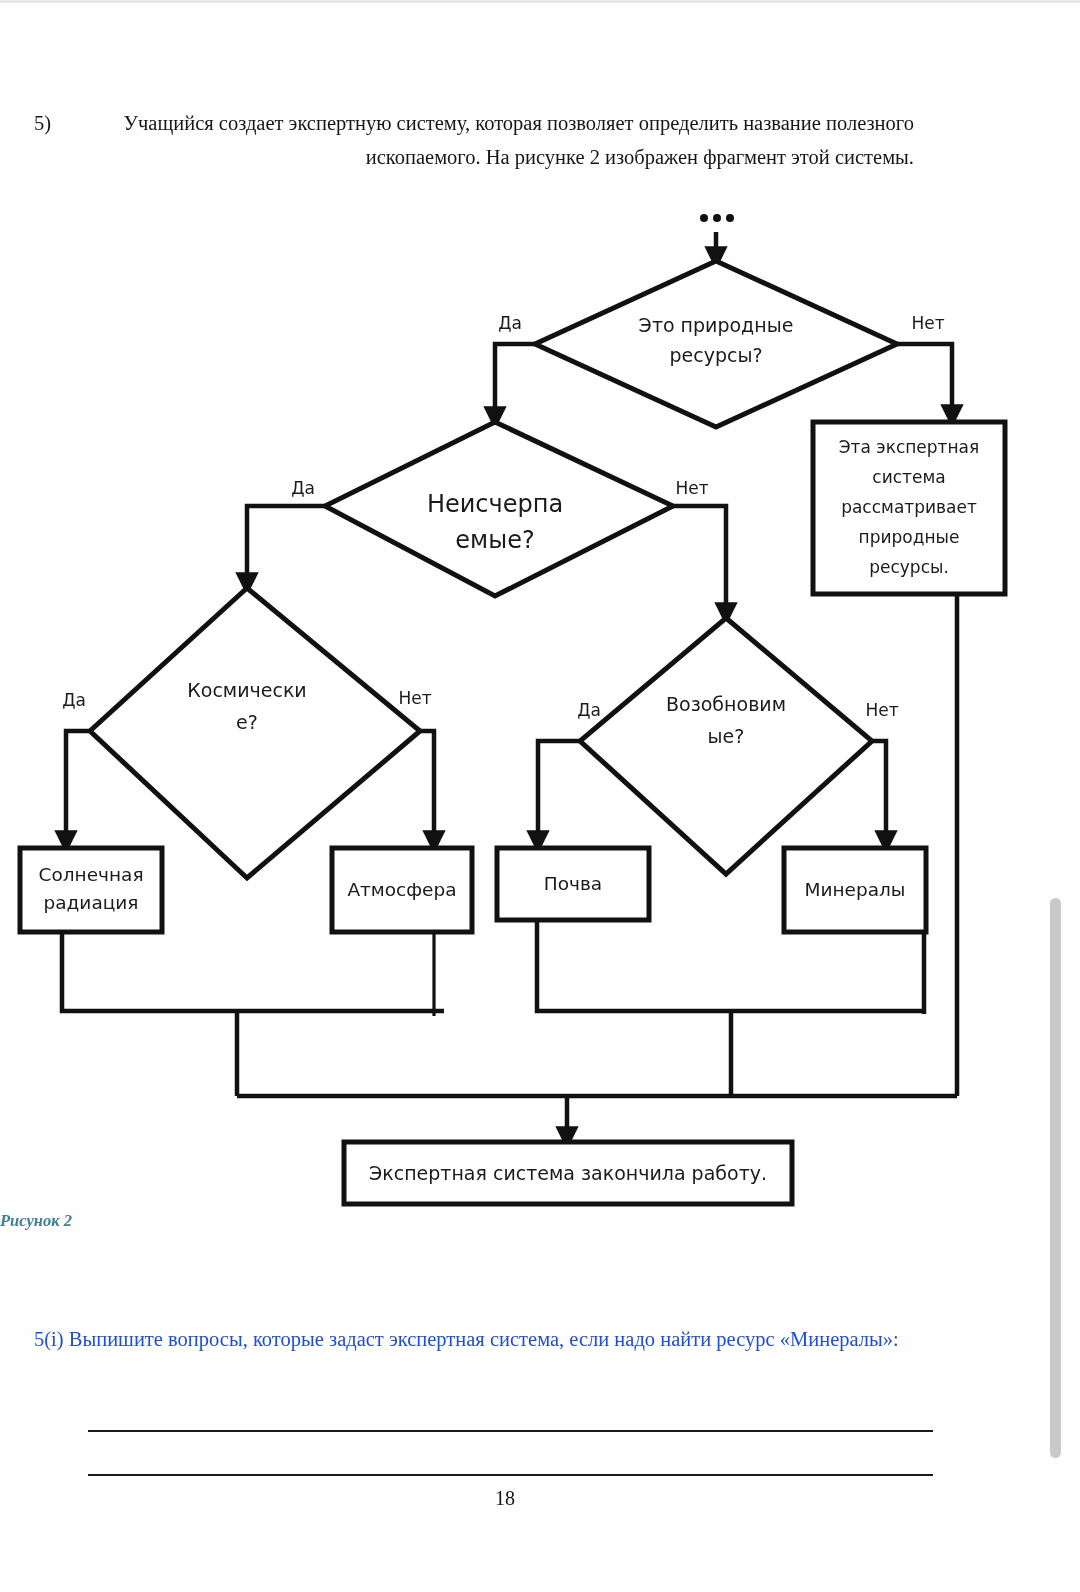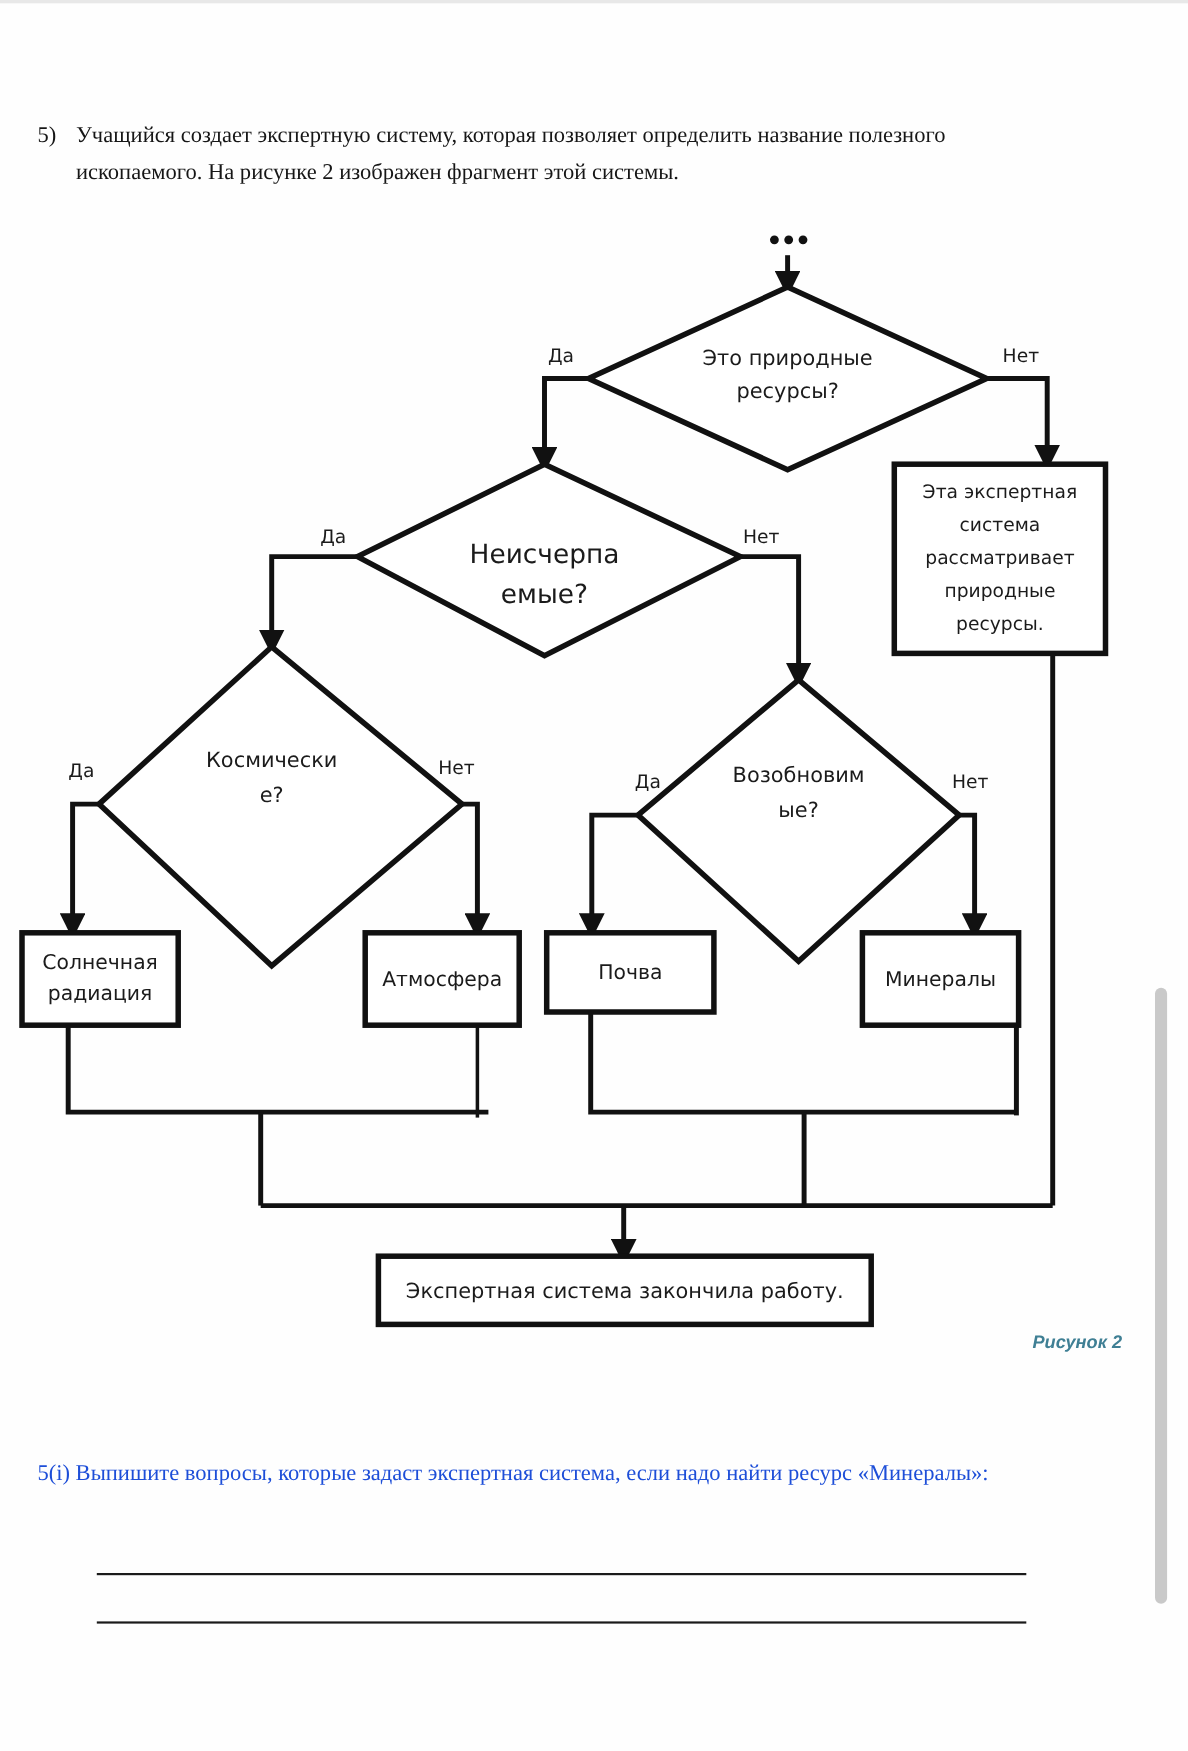--- a/index.html
+++ b/index.html
@@ -39,21 +39,21 @@
     color: #161616;
   }
   .q-intro .num {
     position: absolute;
     left: 0;
     top: 0;
   }
   .q-intro .body {
     display: block;
     margin-left: 35px;
-    text-align: left;
+    text-align: right;
   }
 
   
   .chart-wrap {
     position: absolute;
     top: 196px;
     left: 0;
     width: 1020px;
     height: 1040px;
   }
@@ -90,22 +90,22 @@
     stroke-width: 3.2;
   }
   .dots { fill: #111111; }
 
   
   .fig-caption {
     position: absolute;
     top: 1211px;
     left: 0;
     width: 1020px;
-    text-align: right;
-    font-family: Liberation Sans, sans-serif;
+    text-align: left;
+    font-family: Liberation Serif, serif;
     font-style: italic;
     font-weight: bold;
     font-size: 16.5px;
     color: #3f7f94;
   }
 
   
   .q-sub {
     position: absolute;
     top: 1322px;
@@ -271,18 +271,19 @@
 
   <div class="fig-caption">Рисунок 2</div>
 
   <div class="q-sub">5(i) Выпишите вопросы, которые задаст экспертная система, если надо найти ресурс «Минералы»:</div>
 
   <div class="answer-lines">
     <div class="answer-line"></div>
     <div class="answer-line"></div>
   </div>
 
+  <div class="page-number">18</div>
 
   <div class="scrollbar-track">
     <div class="scrollbar-thumb"></div>
   </div>
 
 </div>
 
 </body></html>

